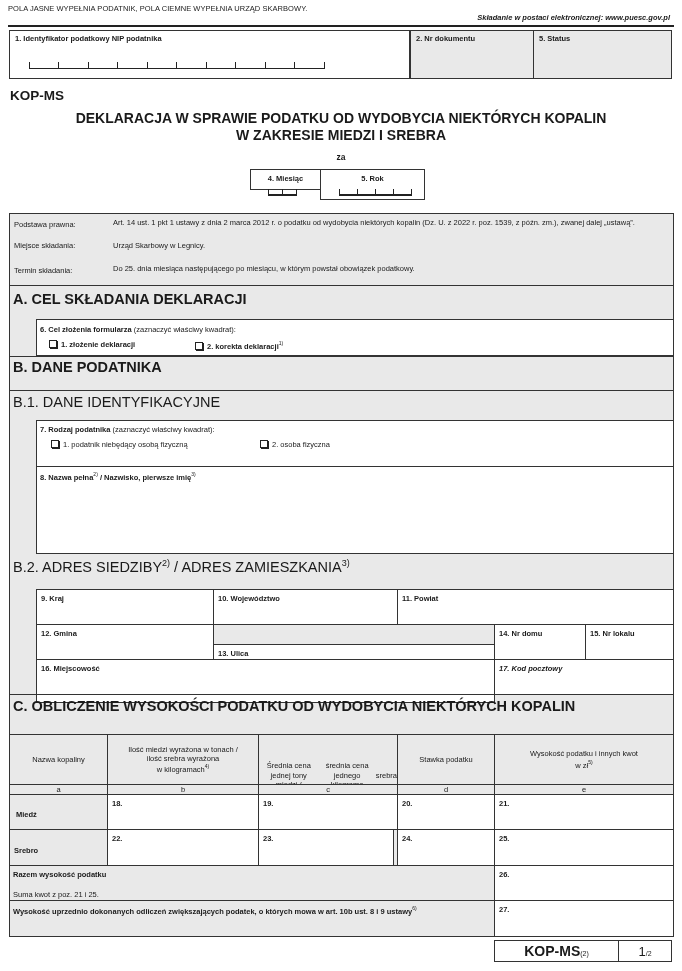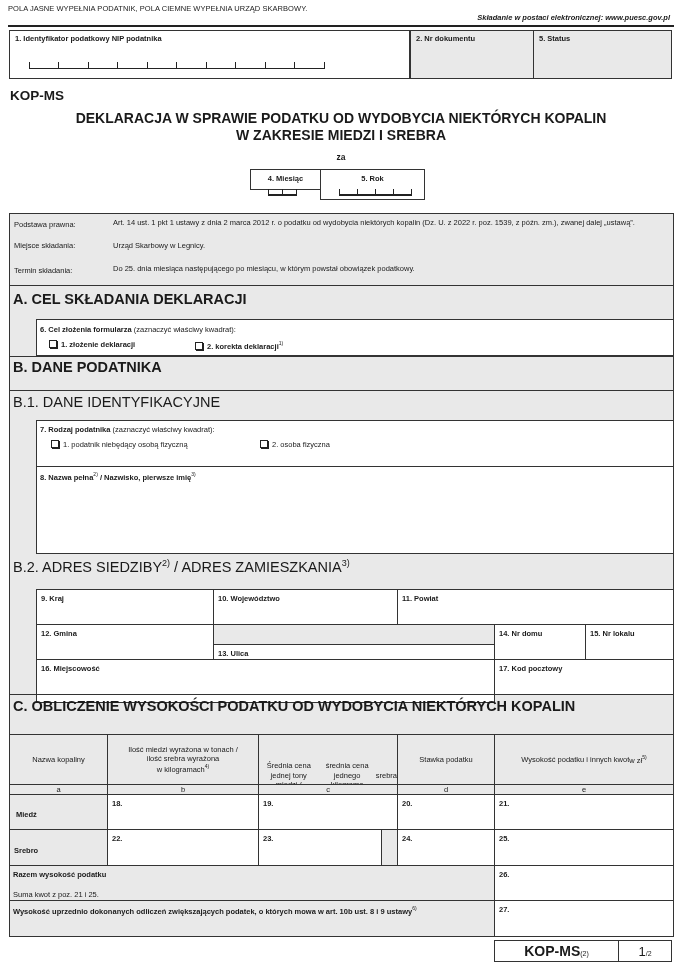--- a/index.html
+++ b/index.html
@@ -151,21 +151,21 @@
 </div>
 <div class="box white" style="left:494px; top:624px; width:92px; height:36px;">
   <div class="cell-label">14. Nr domu</div>
 </div>
 <div class="box white" style="left:585px; top:624px; width:89px; height:36px;">
   <div class="cell-label">15. Nr lokalu</div>
 </div>
 <div class="box white" style="left:36px; top:659px; width:459px; height:44px;">
   <div class="cell-label">16. Miejscowość</div>
 </div>
-<div class="box white" style="left:494px; top:659px; width:180px; height:36px;">
+<div class="box white" style="left:494px; top:659px; width:180px; height:36px;font-style:italic;">
   <div class="cell-label">17. Kod pocztowy</div>
 </div>
 
 <div class="abs" style="left:9px; top:694px; width:665px; height:1px; background:#333;"></div>
 <div class="sec-head" style="left:13px; top:698px;">C. OBLICZENIE WYSOKOŚCI PODATKU OD WYDOBYCIA NIEKTÓRYCH KOPALIN</div>
 
 <div class="box gray" style="left:9px; top:734px; width:99px; height:51px;">
   <div class="th" style="left:0; top:0; width:97px; height:49px;">Nazwa kopaliny</div>
 </div>
 <div class="box gray" style="left:107px; top:734px; width:152px; height:51px;">
@@ -179,21 +179,21 @@
   <div class="th" style="left:0; top:16px; width:138px; height:49px; flex-direction:row;">
     <span>Średnia cena jednej tony miedzi /</span>
     <span>średnia cena jednego kilograma</span>
     <span>srebra</span>
   </div>
 </div>
 <div class="box gray" style="left:397px; top:734px; width:98px; height:51px;">
   <div class="th" style="left:0; top:0; width:96px; height:49px;">Stawka podatku</div>
 </div>
 <div class="box gray" style="left:494px; top:734px; width:180px; height:51px;">
-  <div class="th" style="left:0; top:0; width:178px; height:49px; flex-direction:row;">
+  <div class="th" style="left:0; top:0; width:178px; height:49px; flex-direction:column;">
     <span>Wysokość podatku i innych kwot</span>
     <span><span>w zł</span><sup>5)</sup></span>
   </div>
 </div>
 
 <div class="box gray" style="left:9px; top:784px; width:99px; height:11px;">
     <div class="col-letter" style="left:0; width:97px; top:0;">a</div>
   </div>
 <div class="box gray" style="left:107px; top:784px; width:152px; height:11px;">
     <div class="col-letter" style="left:0; width:150px; top:0;">b</div>
@@ -223,21 +223,21 @@
 <div class="box white" style="left:494px; top:794px; width:180px; height:36px;">
     <div class="cell-label">21.</div>
   </div>
 
 <div class="box gray" style="left:9px; top:829px; width:99px; height:37px;">
   <div class="lbl" style="left:4px; top:16px;">Srebro</div>
 </div>
 <div class="box white" style="left:107px; top:829px; width:152px; height:37px;">
     <div class="cell-label">22.</div>
   </div>
-<div class="box white" style="left:258px; top:829px; width:124px; height:37px;">
+<div class="box white" style="left:258px; top:829px; width:136px; height:37px;">
     <div class="cell-label">23.</div>
   </div>
 <div class="box white" style="left:397px; top:829px; width:98px; height:37px;">
     <div class="cell-label">24.</div>
   </div>
 <div class="box white" style="left:494px; top:829px; width:180px; height:37px;">
     <div class="cell-label">25.</div>
   </div>
 
 <div class="box gray" style="left:9px; top:865px; width:486px; height:36px;">

